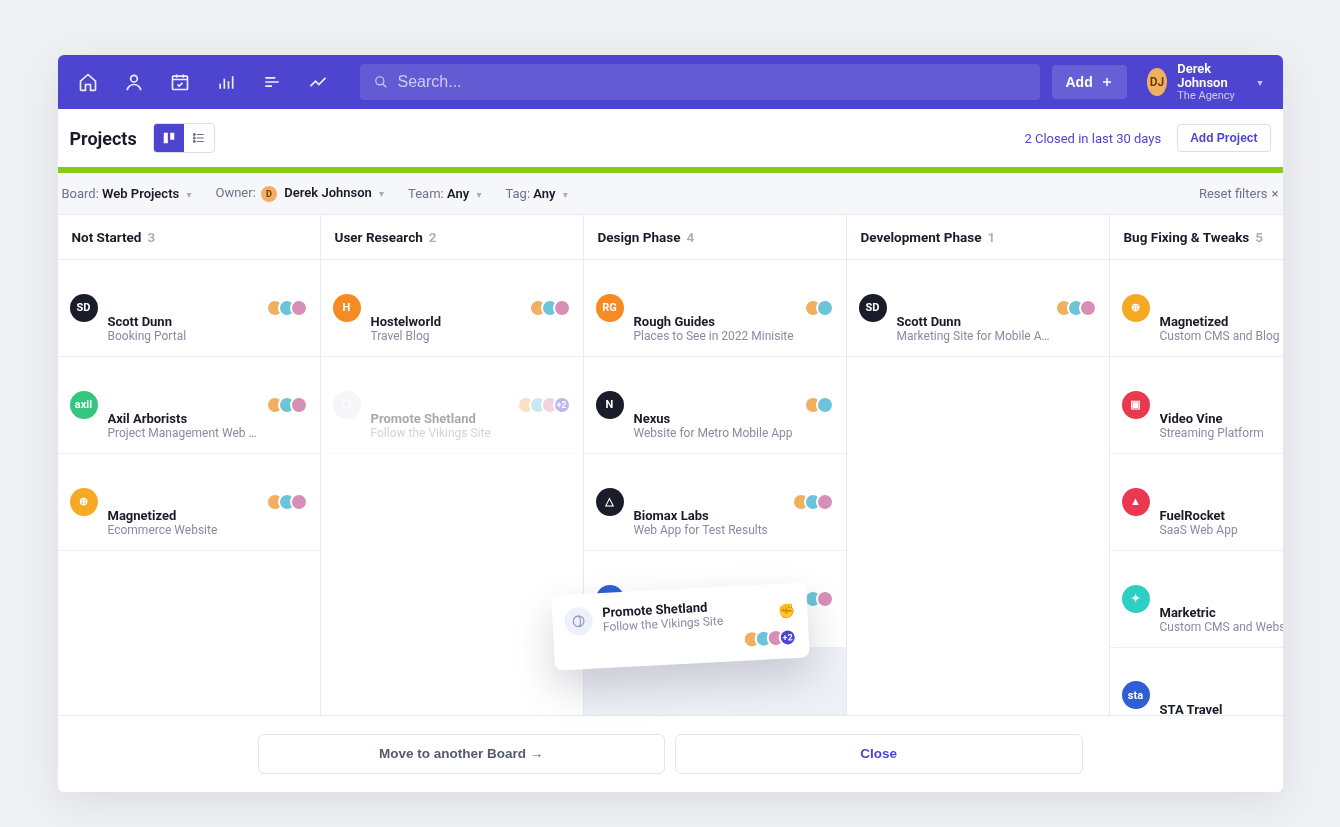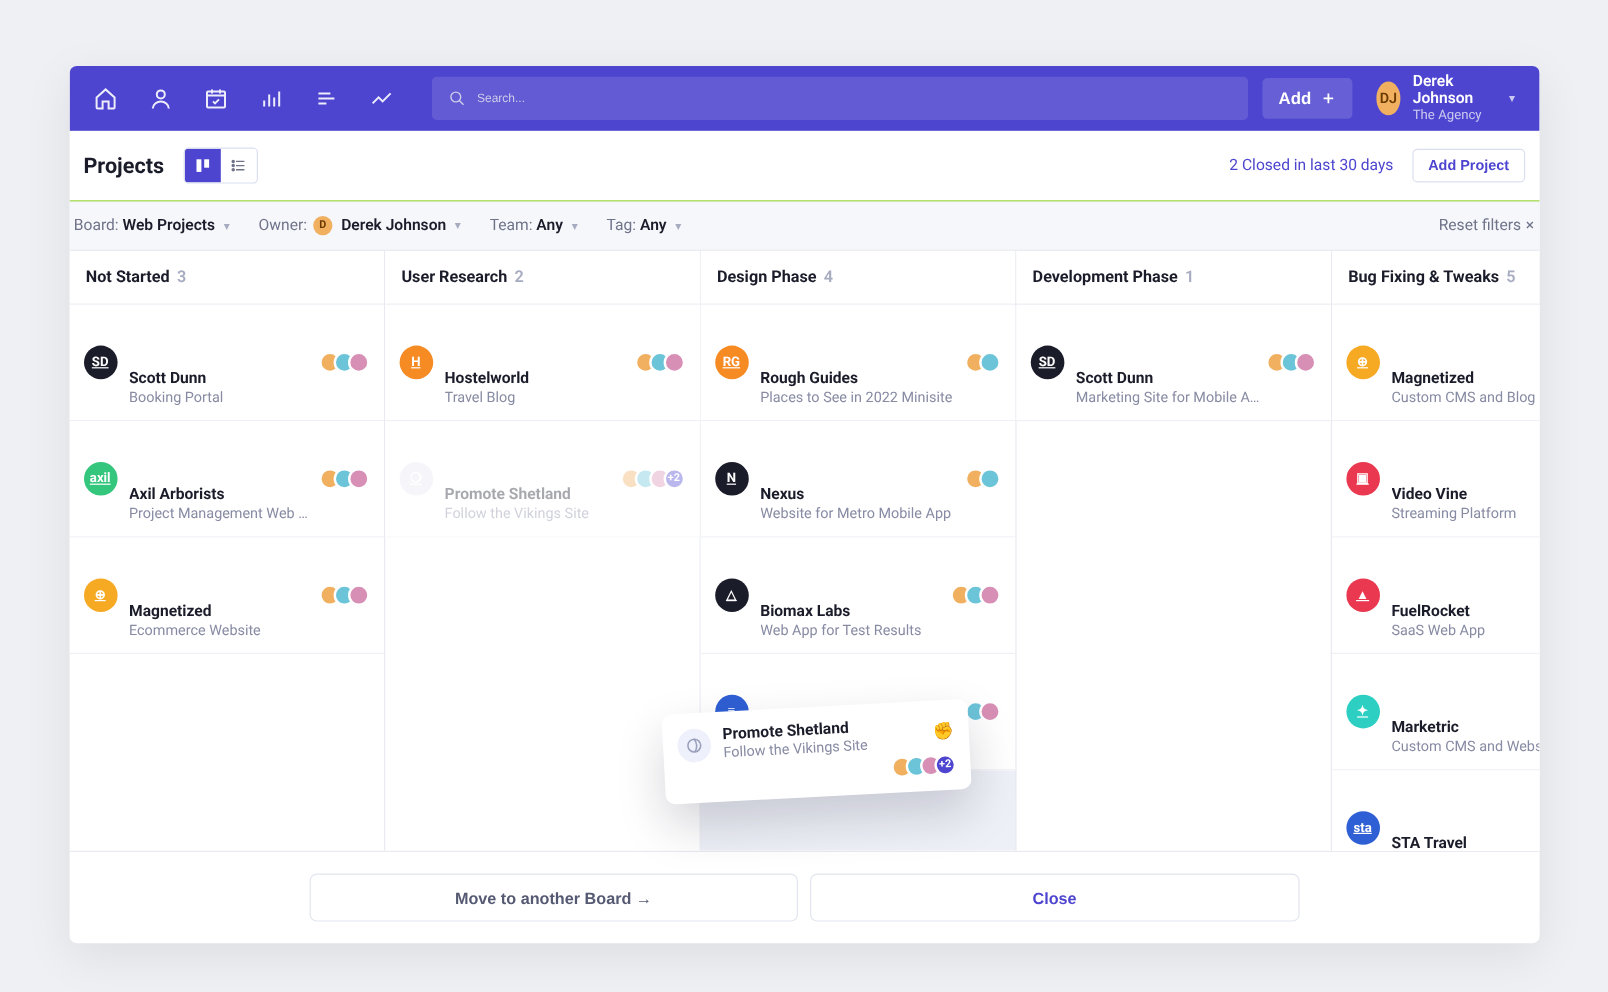--- a/index.html
+++ b/index.html
@@ -42,21 +42,21 @@
     color: #cfcce9;
     font-size: 14px;
     gap: 10px;
   }
   .search input {
     background: transparent;
     border: none;
     outline: none;
     color: #eab308;
     flex: 1;
-    font-size: 10px;
+    font-size: 16px;
   }
   .search input::placeholder { color: #cfcce9; }
   .topbar-right { margin-left: auto; display: flex; align-items: center; gap: 20px; }
   .add-btn {
     background: rgba(255,255,255,0.14);
     color: #fff;
     border: none;
     border-radius: 4px;
     height: 34px;
     padding: 0 14px;
@@ -69,21 +69,21 @@
   .user-av { width: 28px; height: 28px; border-radius: 50%; background: #f0b060; display:flex;align-items:center;justify-content:center;font-size:12px;font-weight:600;color:#6b3a00;}
   .user-text { color: #fff; line-height: 1.1; }
   .user-name { font-size: 13px; font-weight: 600; }
   .user-org { font-size: 11px; opacity: 0.7; }
   .chev { color: #fff; opacity: 0.7; font-size: 10px; margin-left: 6px; }
   
   .header {
     display: flex;
     align-items: center;
     padding: 14px 12px;
-    border-bottom: 1px solid #84cc16;
+    border-bottom: 6px solid #84cc16;
     gap: 16px;
   }
   .header h1 { font-size: 18px; font-weight: 700; color: #1a1c2a; }
   .view-toggle { display: flex; border: 1px solid #dadff0; border-radius: 4px; overflow: hidden; }
   .vt { width: 30px; height: 28px; display: flex; align-items: center; justify-content: center; cursor: pointer; color: #6f7389; }
   .vt.active { background: #4d45cf; color: #fff; }
   .header-right { margin-left: auto; display: flex; align-items: center; gap: 16px; }
   .closed-link { color: #4d45cf; font-size: 13px; cursor: pointer; }
   .add-project { border: 1px solid #dadff0; color: #4d45cf; background: #fff; border-radius: 4px; padding: 6px 12px; font-size: 12px; font-weight: 600; cursor: pointer; }
   
@@ -131,21 +131,20 @@
     gap: 10px;
     cursor: pointer;
     background:#fff;
   }
   .card.ghost { opacity: 0.38; background:#fff; }
   .card .pic {
     width: 28px; height: 28px; border-radius: 50%;
     display: flex; align-items: center; justify-content: center;
     font-size: 11px; font-weight: 700; color: #fff;
     flex-shrink: 0;
-    text-decoration: underline;
   }
   .card .txt { flex: 1; min-width: 0; line-height: 1.2; margin-top: 42px; }
   .card .tt { font-size: 13px; font-weight: 700; color: #1a1c2a; white-space: nowrap; overflow: hidden; text-overflow: ellipsis;}
   .card .st { font-size: 12px; color: #878ba3; white-space: nowrap; overflow: hidden; text-overflow: ellipsis;}
   .avs { display: flex; }
   .av { width: 18px; height: 18px; border-radius: 50%; border: 2px solid #fff; margin-left: -6px; background:#ccc; display:flex;align-items:center;justify-content:center;font-size:9px;font-weight:700;}
   .av.more { background: #4d45cf; color: #fff; font-size: 9px; }
   
   .drag {
     position: absolute;

